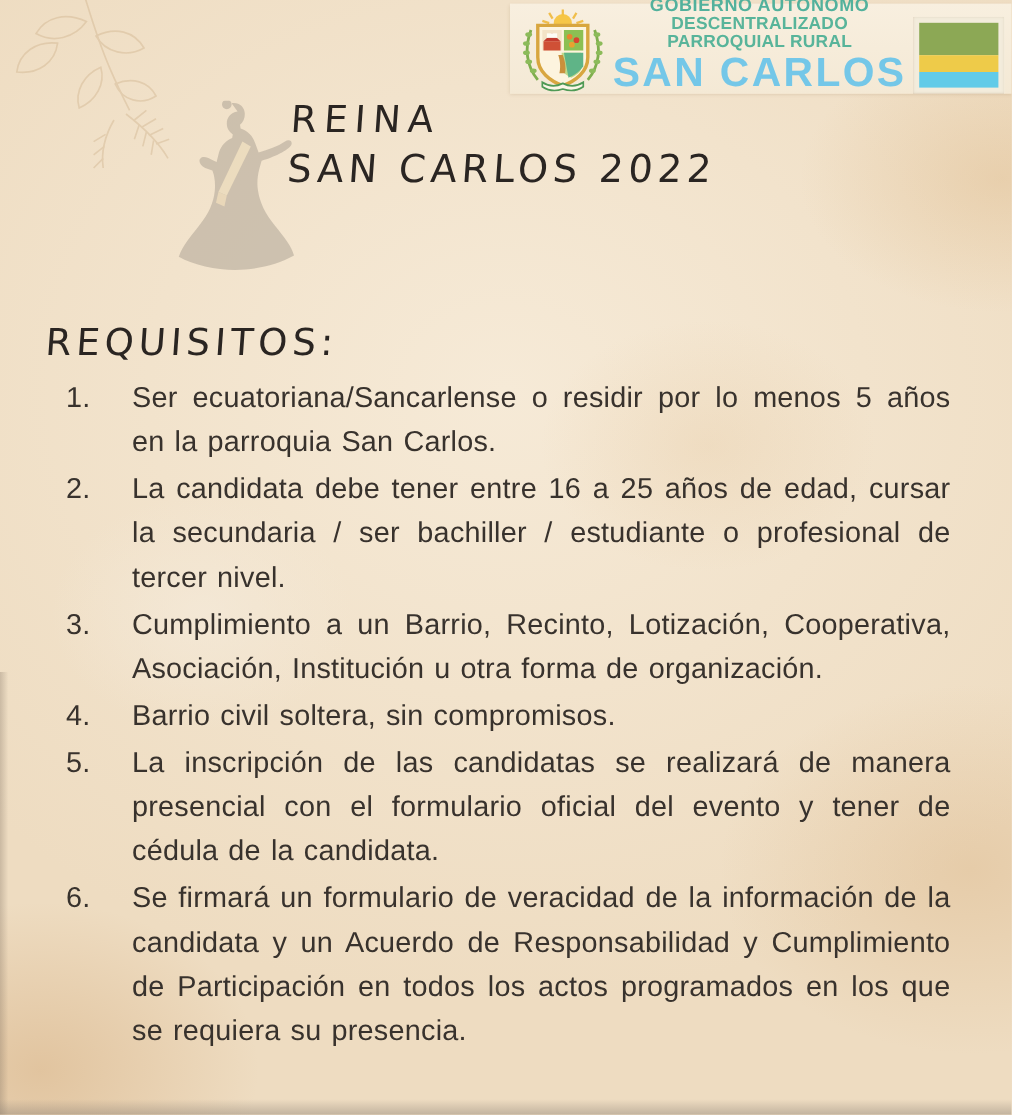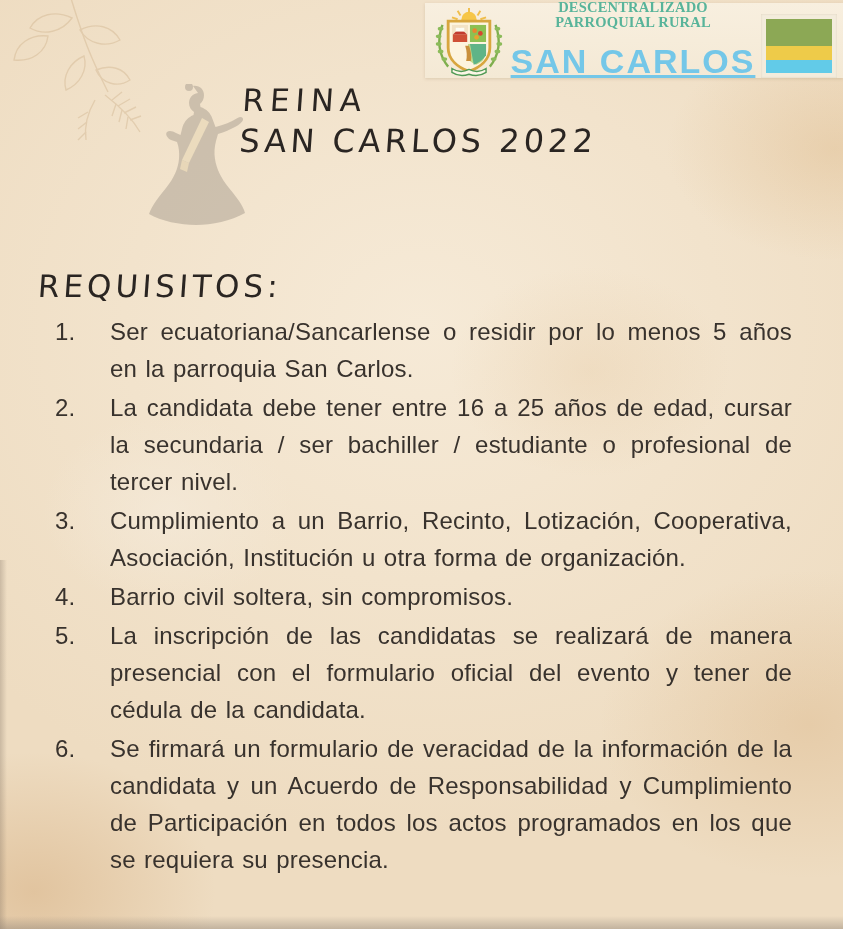--- a/index.html
+++ b/index.html
@@ -38,25 +38,24 @@
     flex: 1 1 auto; text-align: center; line-height: 1.05;
     padding-right: 4px; margin-top: 2px;
   }
   .org-line1 {
     font-size: 15px; font-weight: bold; letter-spacing: 0.5px;
     color: #52b19c; font-family: "Liberation Sans", sans-serif;
   }
   .org-line2 {
     font-size: 14.5px; font-weight: bold; letter-spacing: 0.2px;
     color: #58b49a;
-    font-family: Liberation Serif, serif;
   }
   .org-name {
     font-size: 34px; font-weight: bold; letter-spacing: 2px;
-    color: #74c7e8; line-height: 1.0; margin-top: 14px; text-decoration: underline;
+    color: #74c7e8; line-height: 1.0; margin-top: 1px;
   }
   .flag-frame {
     flex: 0 0 auto; width: 76px; height: 64px; margin-right: 6px;
     background: #f3ecdc; padding: 5px 5px; box-shadow: inset 0 0 2px rgba(150,120,80,0.25);
   }
   .flag { width: 100%; height: 100%; display: flex; flex-direction: column; }
   .flag .stripe-green  { flex: 2 0 0; background: #8ca855; }
   .flag .stripe-yellow { flex: 1 0 0; background: #eecb49; }
   .flag .stripe-blue   { flex: 1 0 0; background: #62cbe8; }
 

